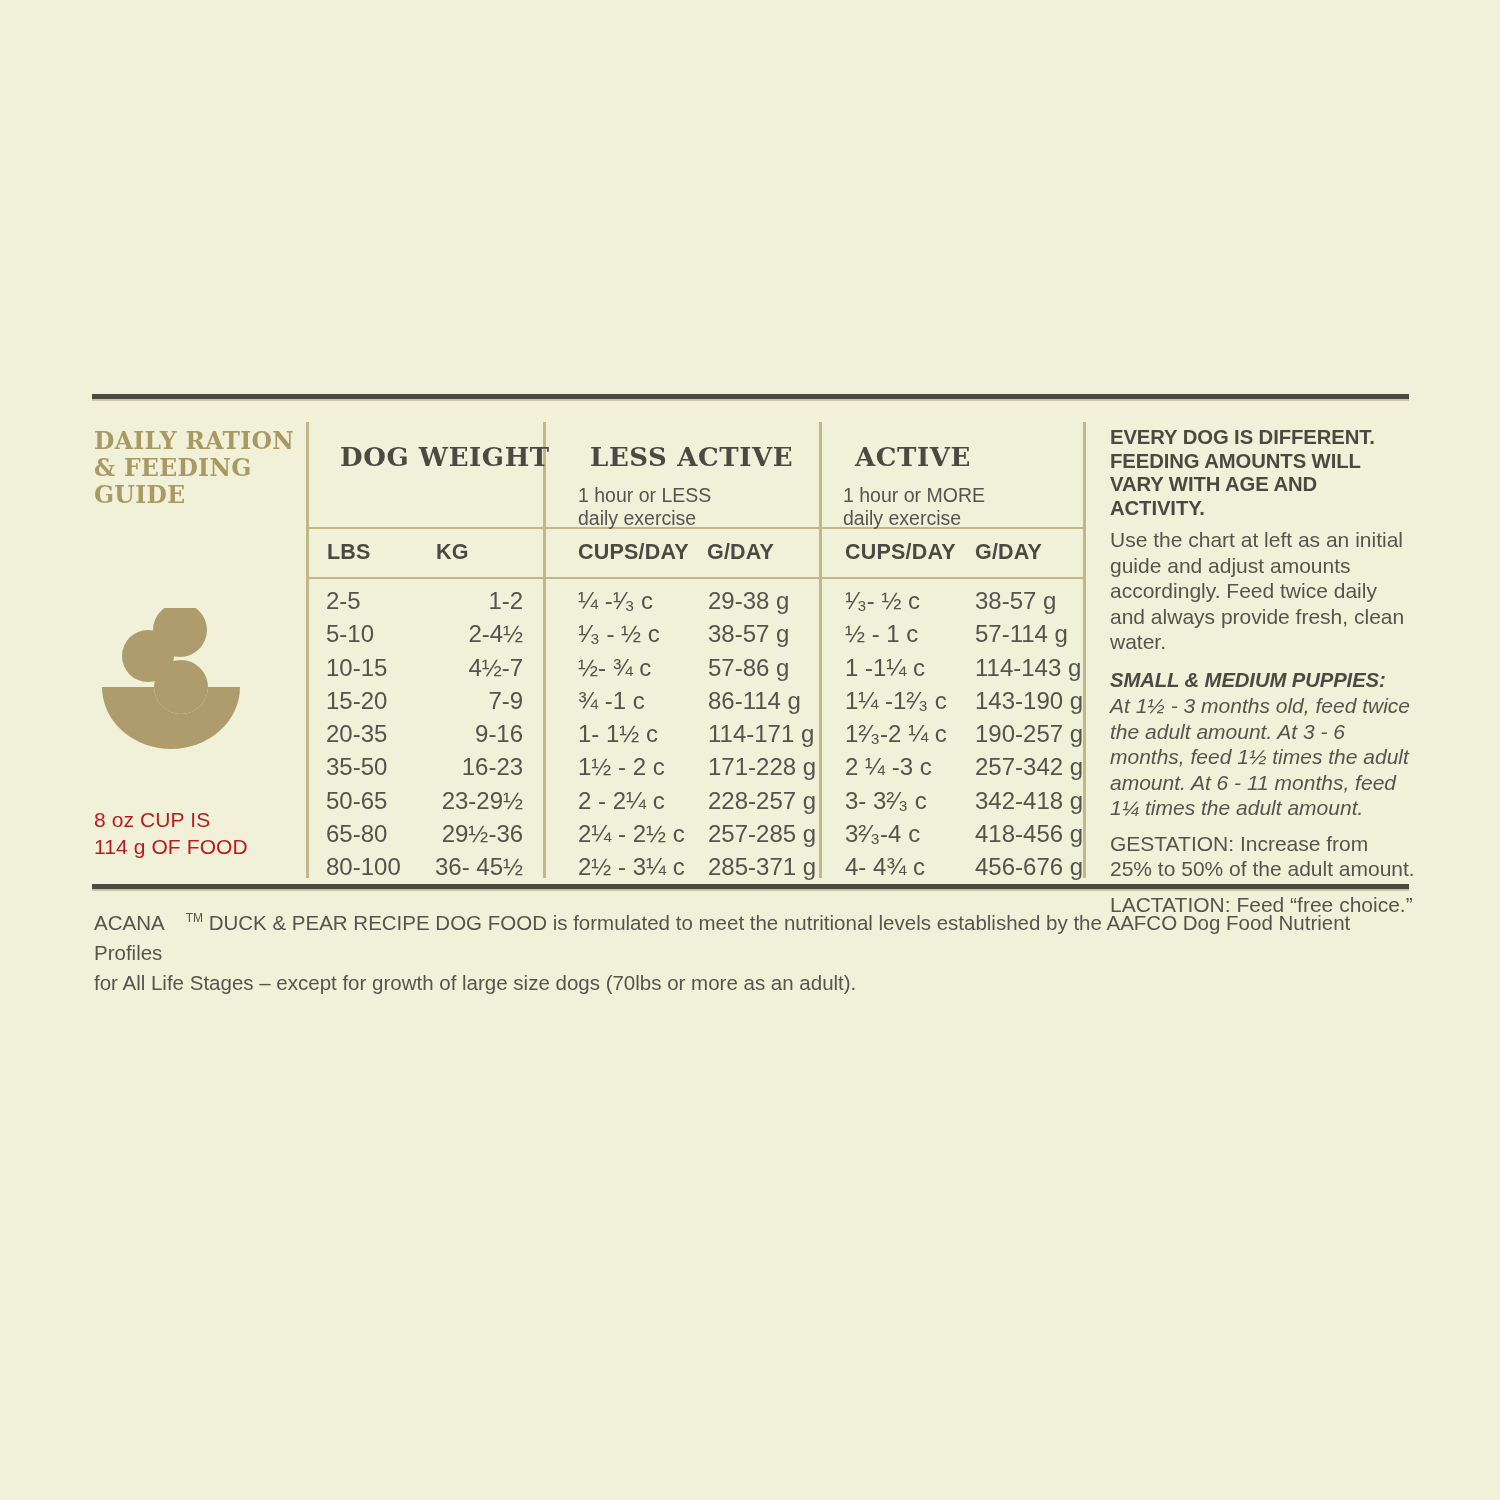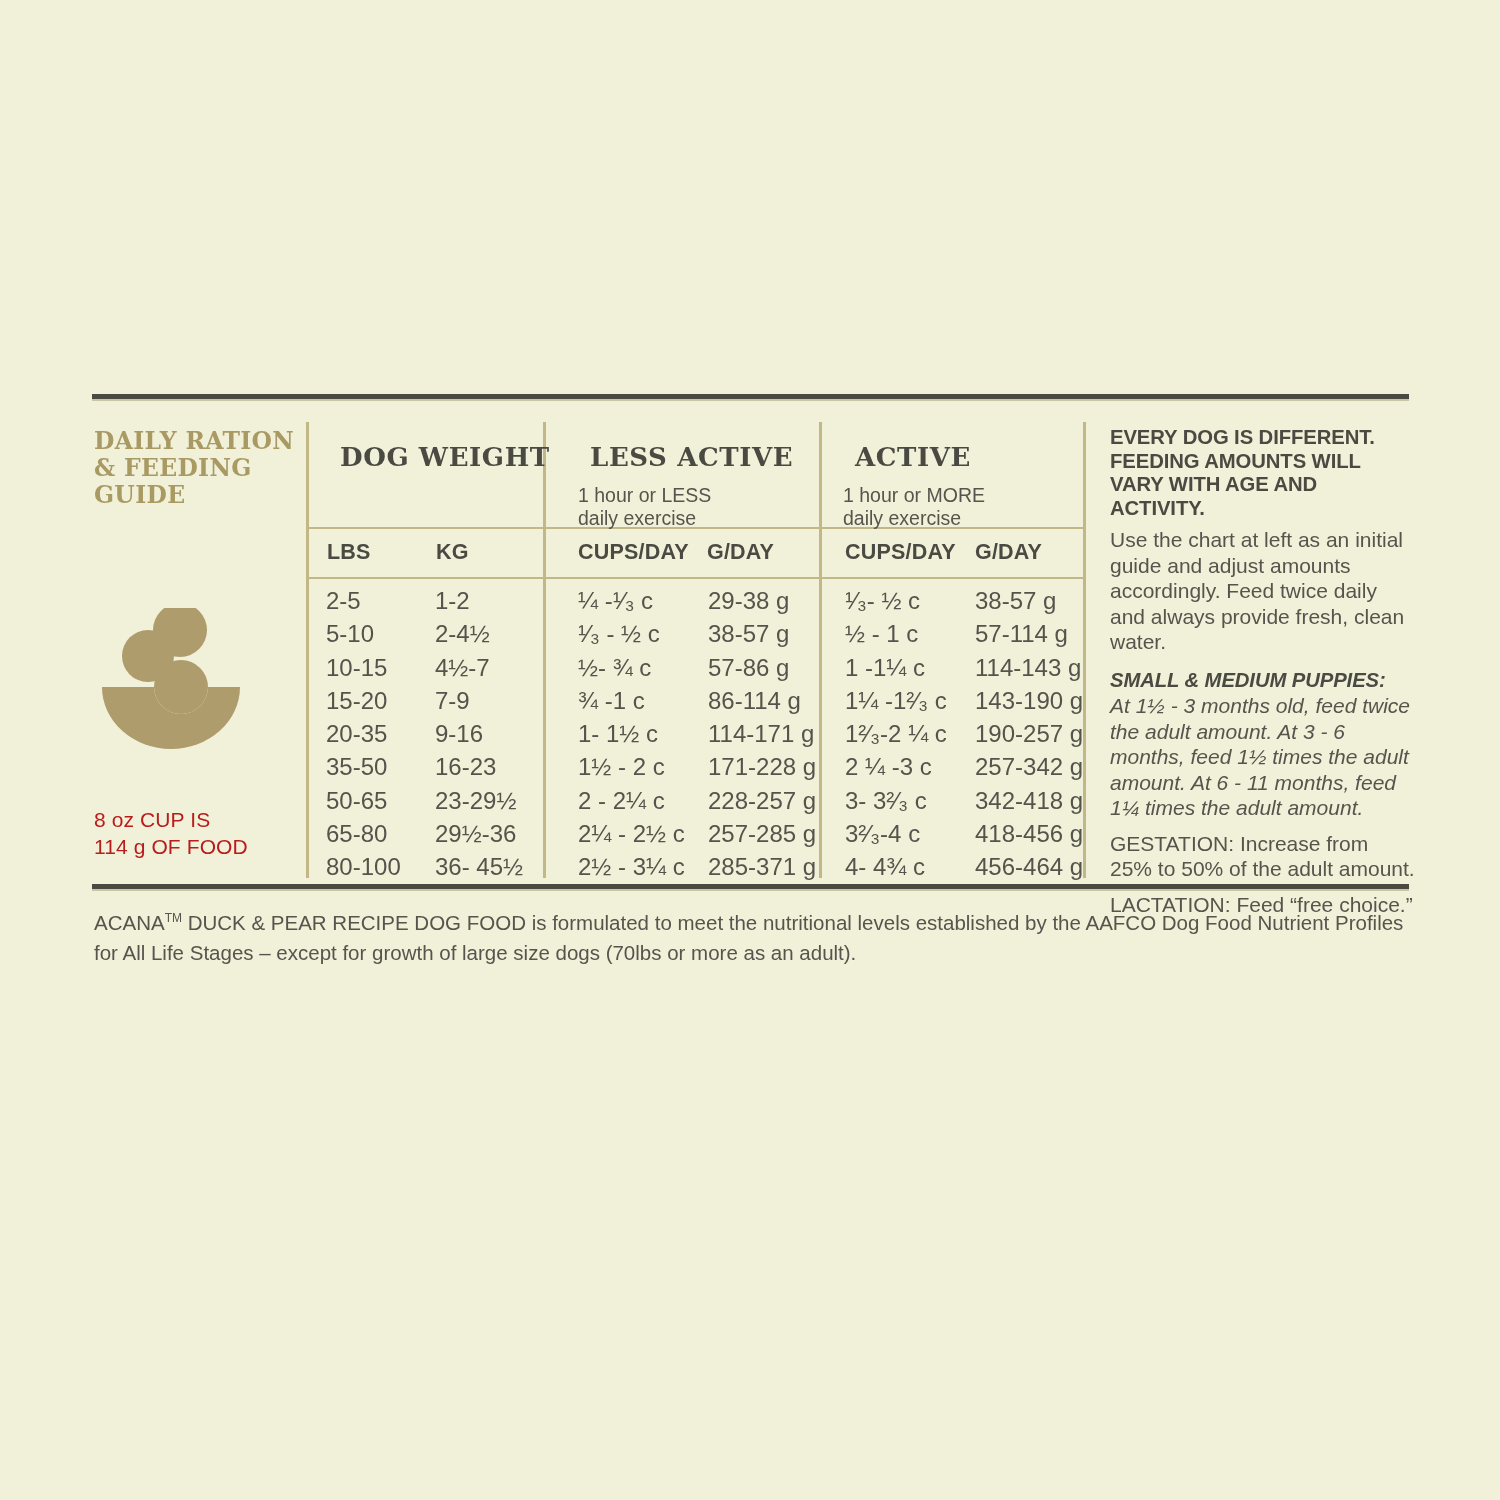--- a/index.html
+++ b/index.html
@@ -150,21 +150,21 @@
   
   .cellcol {
     position: absolute;
     top: 584px;
     font-size: 24px;
     line-height: 33.3px;
     color: #54544C;
     white-space: nowrap;
   }
   .c-lbs    { left: 326px; }
-  .c-kg     { left: 435px; }
+  .c-kg     { left: 435px; text-align: right; }
   .c-lcups  { left: 578px; }
   .c-lg     { left: 708px; }
   .c-acups  { left: 845px; }
   .c-ag     { left: 975px; }
 
   .cellcol div { height: 33.3px; }
 
   
   .info {
     position: absolute;
@@ -213,20 +213,21 @@
     top: 908px;
     width: 1320px;
     font-size: 20.5px;
     line-height: 30px;
     color: #55554D;
   }
   .footer sup {
     font-size: 12px;
     vertical-align: super;
     line-height: 0;
+    margin-left: 21px;
   }
 </style>
 </head>
 <body>
 
 <div id="page">
 
   <div class="panel">
     <div class="rule-top"></div>
   </div>
@@ -349,21 +350,21 @@
     </div>
   <div class="cellcol c-ag">
       <div>38-57 g</div>
       <div>57-114 g</div>
       <div>114-143 g</div>
       <div>143-190 g</div>
       <div>190-257 g</div>
       <div>257-342 g</div>
       <div>342-418 g</div>
       <div>418-456 g</div>
-      <div>456-464 g</div>
+      <div>456-676 g</div>
     </div>
 
   <div class="info">
     <div class="info-head">EVERY DOG IS DIFFERENT. FEEDING AMOUNTS WILL VARY WITH AGE AND ACTIVITY.</div>
     <p class="info-body">Use the chart at left as an initial guide and adjust amounts accordingly. Feed twice daily and always provide fresh, clean water.</p>
 
     <div class="info-sect">
       <p><span class="lead">SMALL &amp; MEDIUM PUPPIES:</span><br><span>At 1½ - 3 months old, feed twice the adult amount. At 3 - 6 months, feed 1½ times the adult amount. At 6 - 11 months, feed 1¼ times the adult amount.</span></p>
     </div>
 

